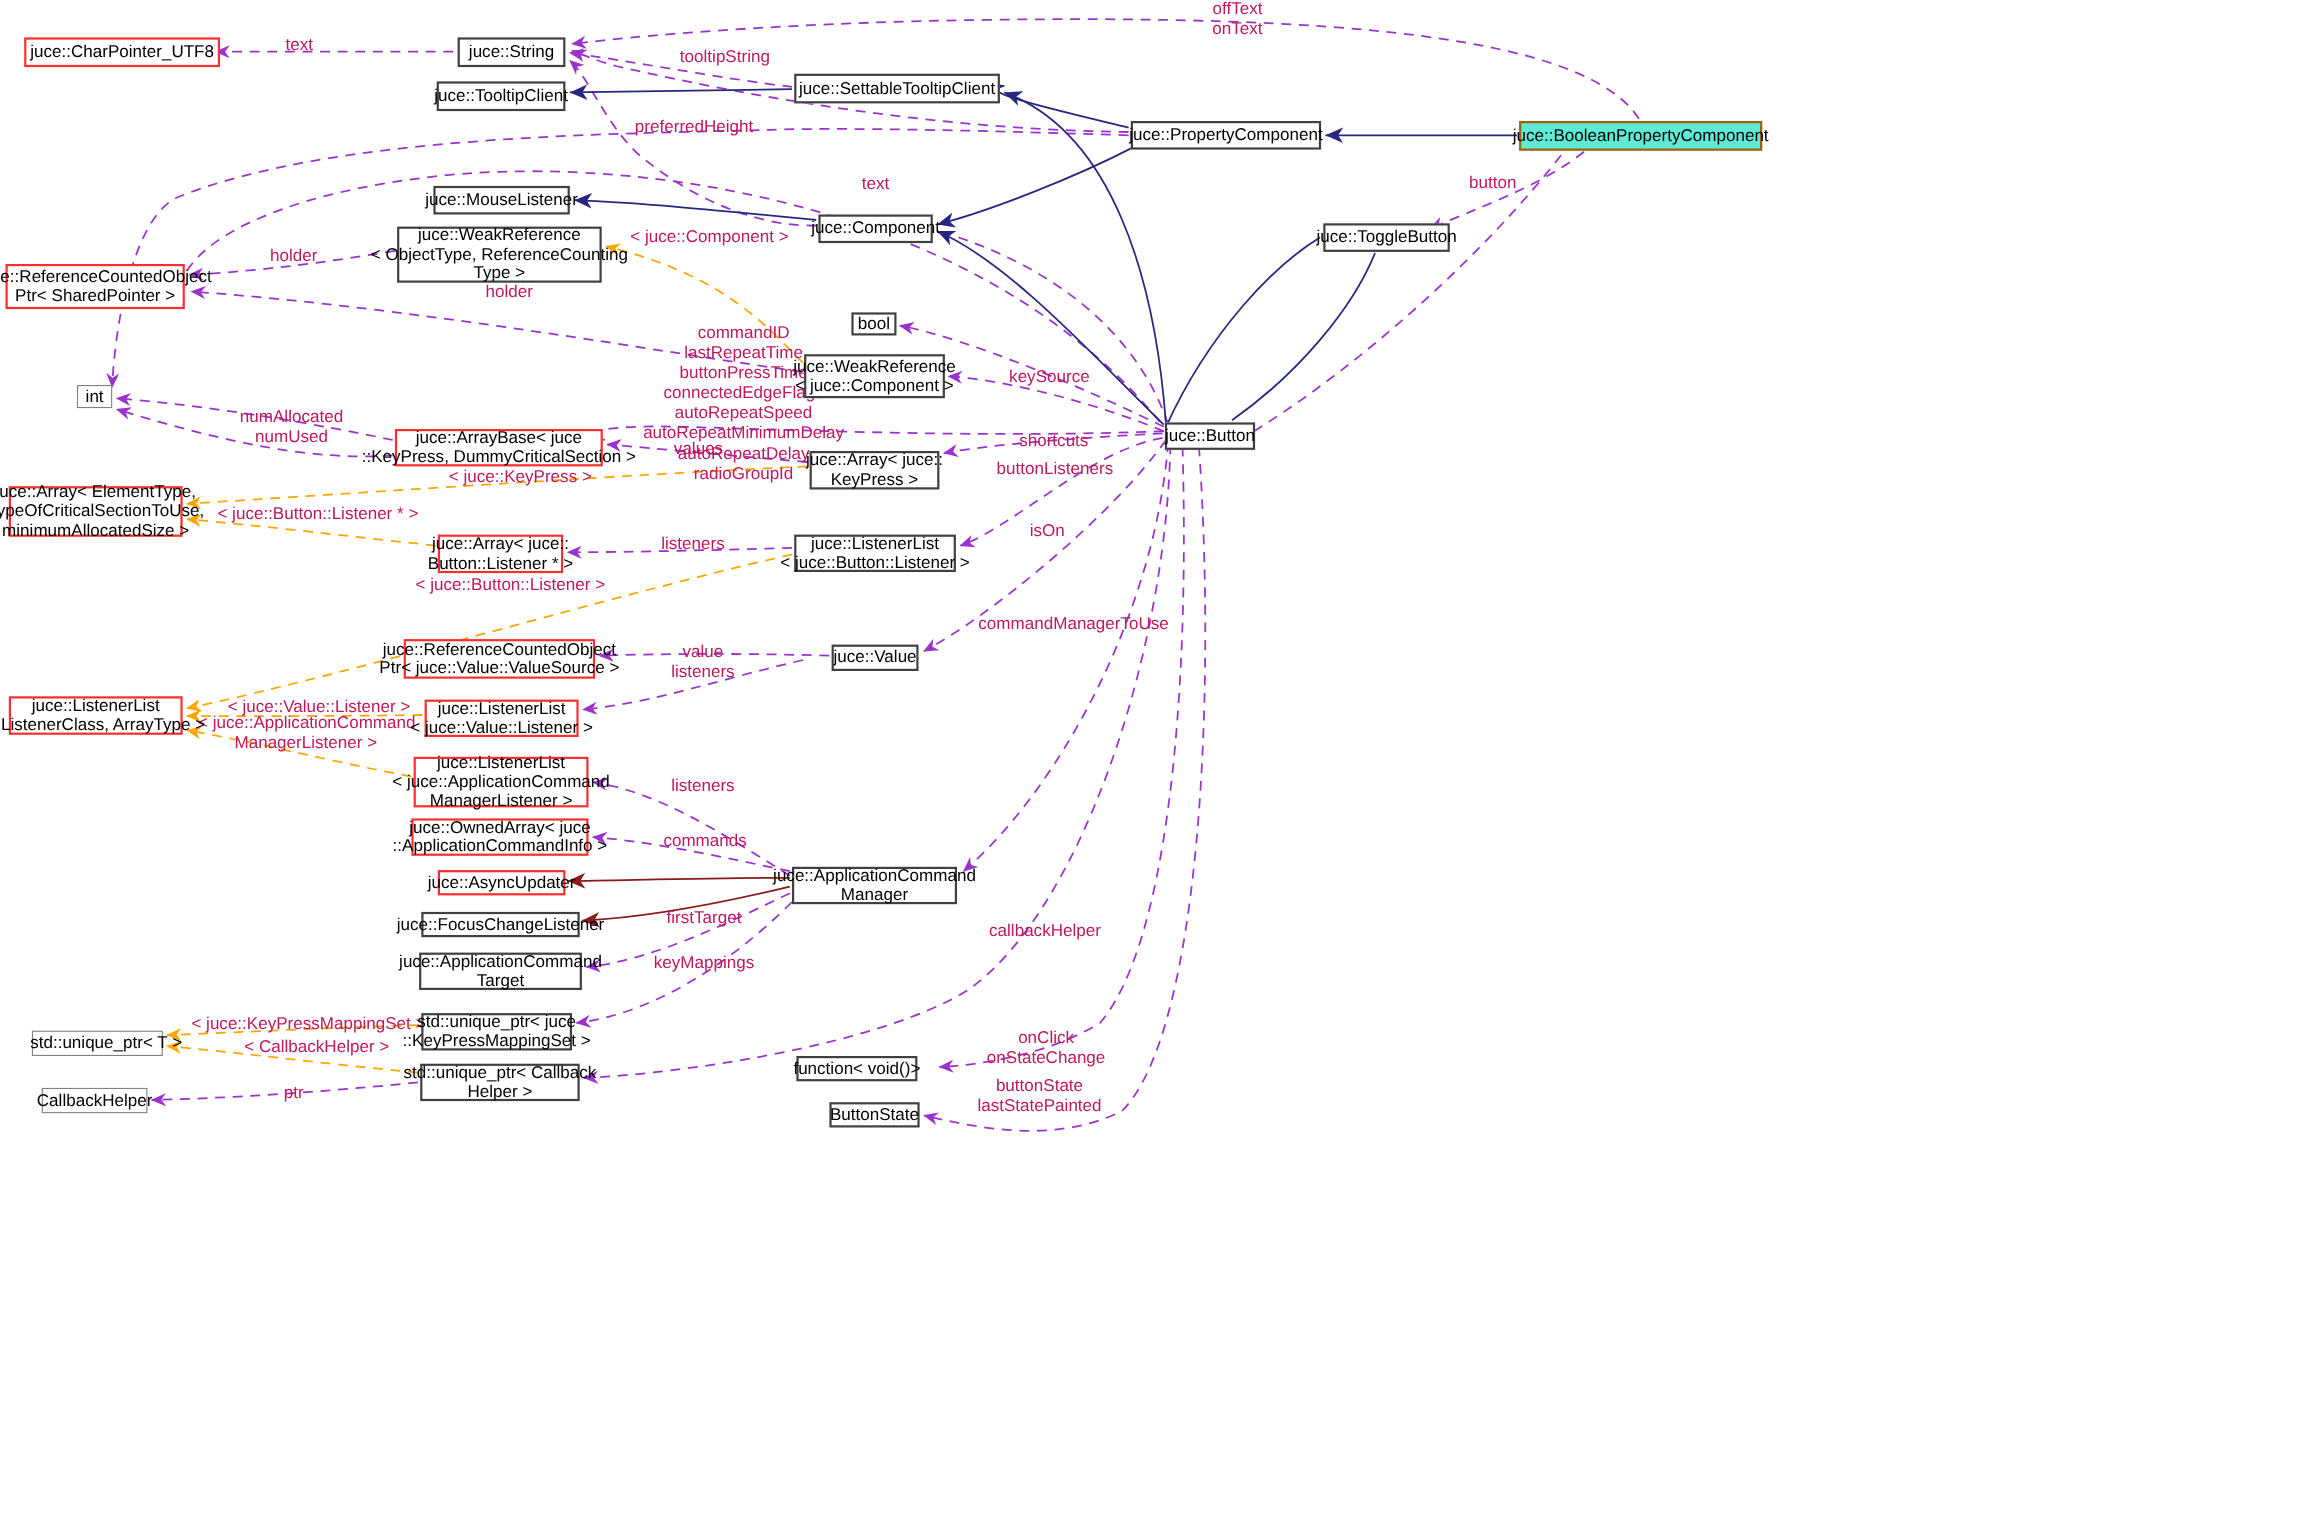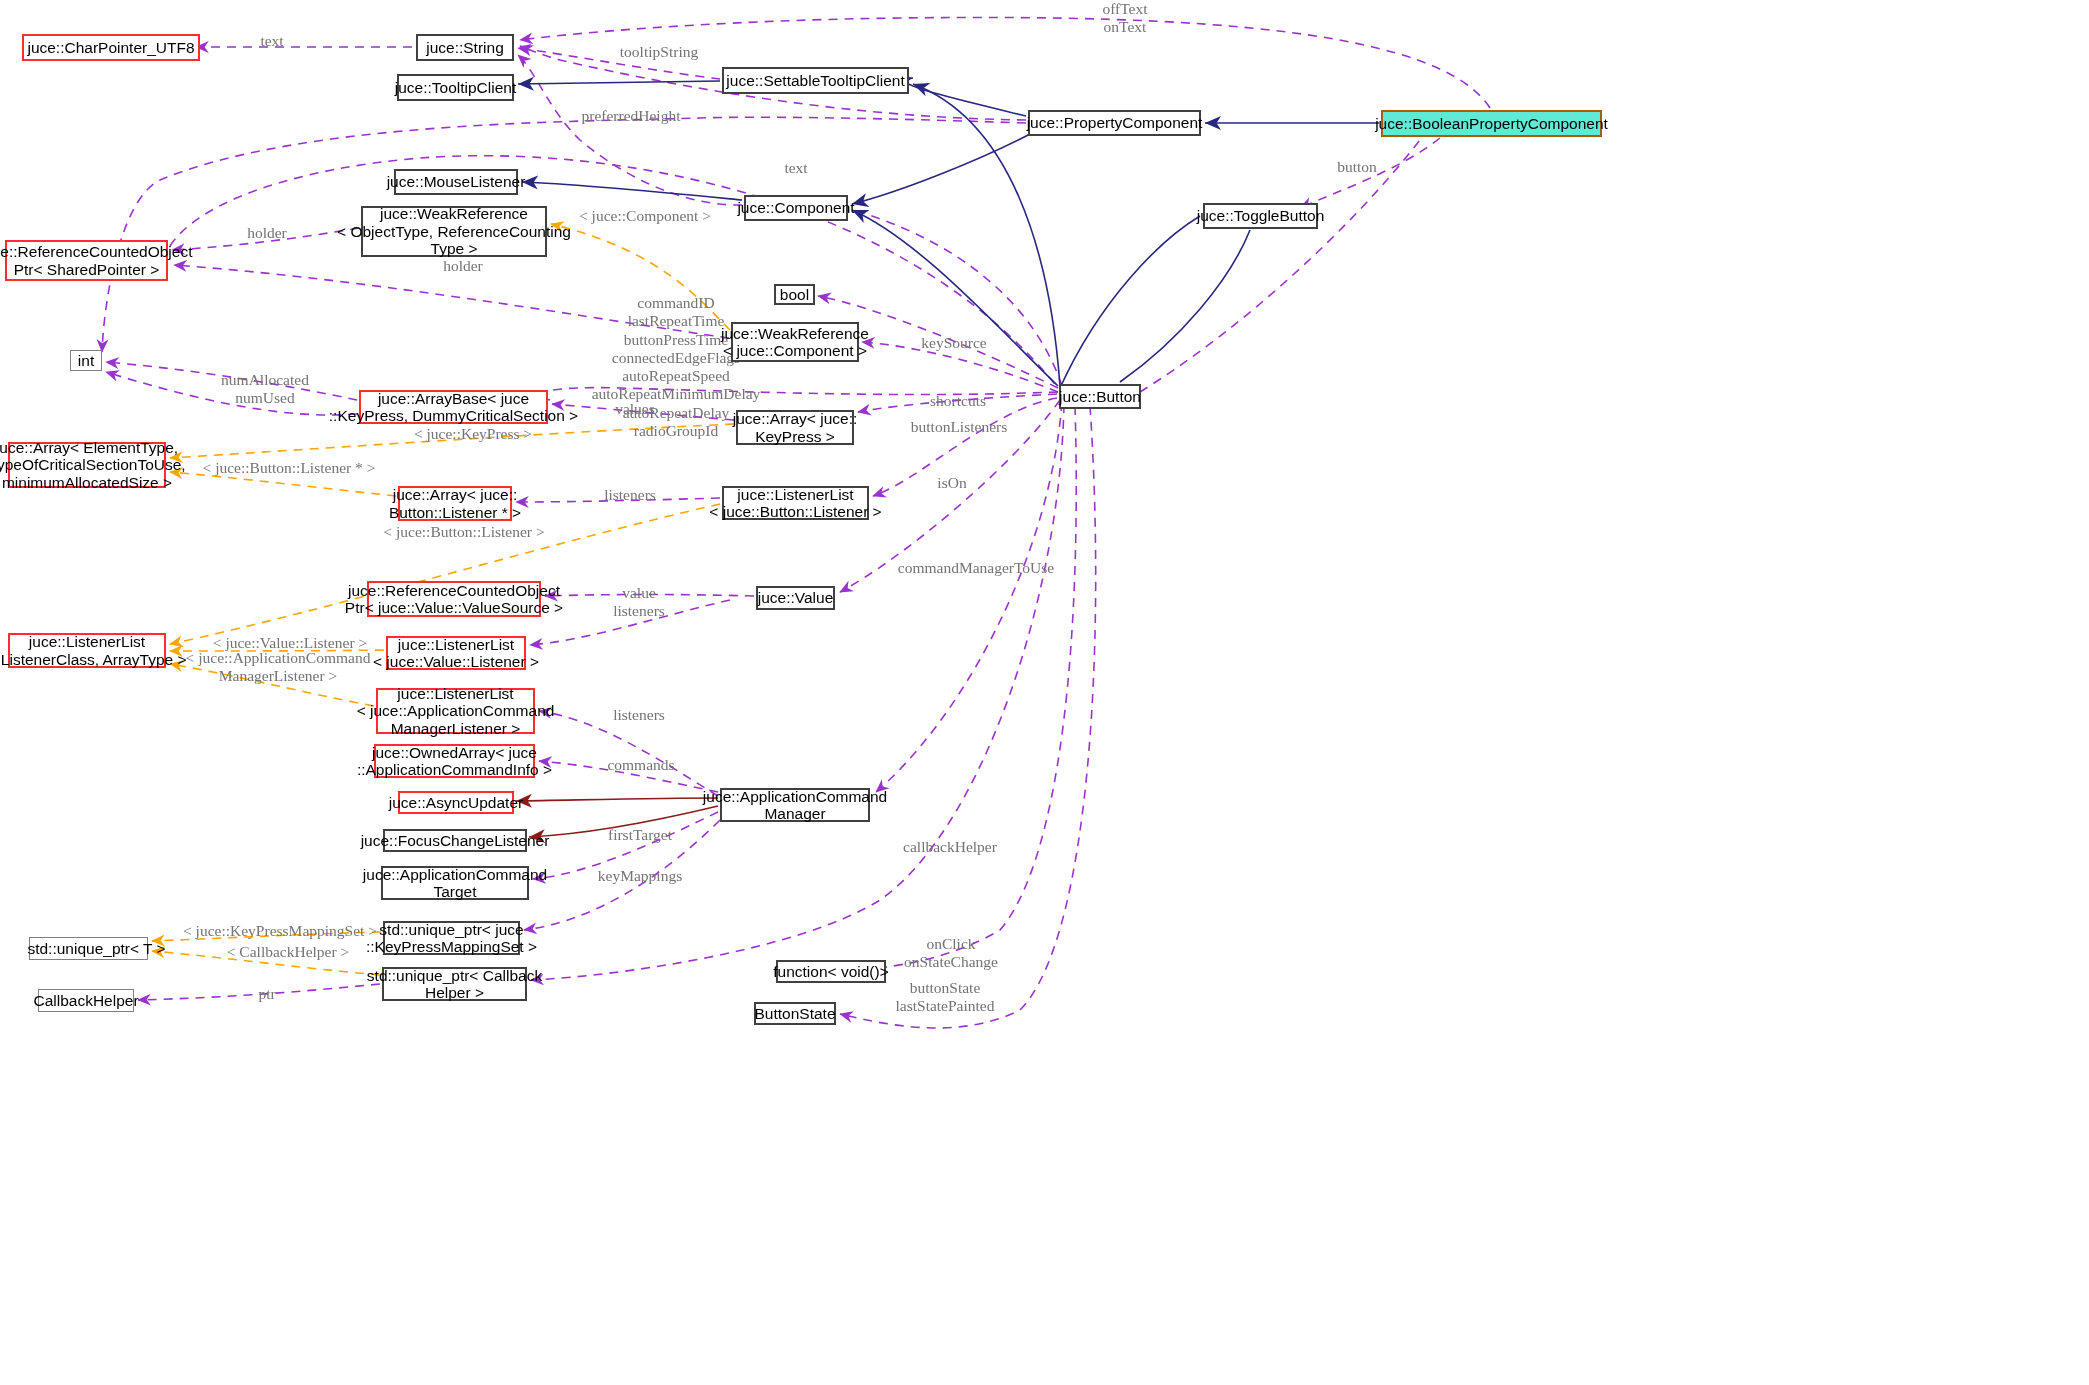--- a/index.html
+++ b/index.html
@@ -49,26 +49,25 @@
     background: #5eead4;
     border: 2px solid #a16207;
   }
   .node.thick {
     border: 2px solid #404040;
   }
   .edge-label {
     position: absolute;
     font-size: 15.5px;
     line-height: 1.18;
-    color: #737373;
+    color: #be185d;
     white-space: pre;
     text-align: center;
     z-index: 4;
     background: transparent;
-    font-family: Liberation Serif, serif;
   }
 </style>
 </head>
 <body>
 
 <div id="diagram-root">
 
   <svg id="edge-layer" viewBox="0 0 2089 1385" xmlns="http://www.w3.org/2000/svg">
     <defs>
       <marker id="ah-purple" markerWidth="9" markerHeight="9" refX="8" refY="4.5" orient="auto">
@@ -270,21 +269,21 @@
 Target</div>
 
   <div class="node thick" style="left:383px; top:921px; width:137px; height:34px;">std::unique_ptr&lt; juce
 ::KeyPressMappingSet &gt;</div>
 
   <div class="node gray-border" style="left:29px; top:937px; width:119px; height:23px;padding-left:20px;">std::unique_ptr&lt; T &gt;</div>
 
   <div class="node thick" style="left:382px; top:967px; width:145px; height:34px;">std::unique_ptr&lt; Callback
 Helper &gt;</div>
 
-  <div class="node thick" style="left:776px; top:960px; width:110px; height:23px;">function&lt; void()&gt;</div>
+  <div class="node thick" style="left:724px; top:960px; width:110px; height:23px;">function&lt; void()&gt;</div>
 
   <div class="node gray-border" style="left:38px; top:989px; width:96px; height:23px;">CallbackHelper</div>
 
   <div class="node thick" style="left:754px; top:1002px; width:82px; height:23px;">ButtonState</div>
 
   <div class="edge-label" style="left:1075px; top:0px; width:100px;">offText
 onText</div>
   <div class="edge-label" style="left:248px; top:32px; width:48px;">text</div>
   <div class="edge-label" style="left:604px; top:43px; width:110px;">tooltipString</div>
   <div class="edge-label" style="left:566px; top:107px; width:130px;">preferredHeight</div>

